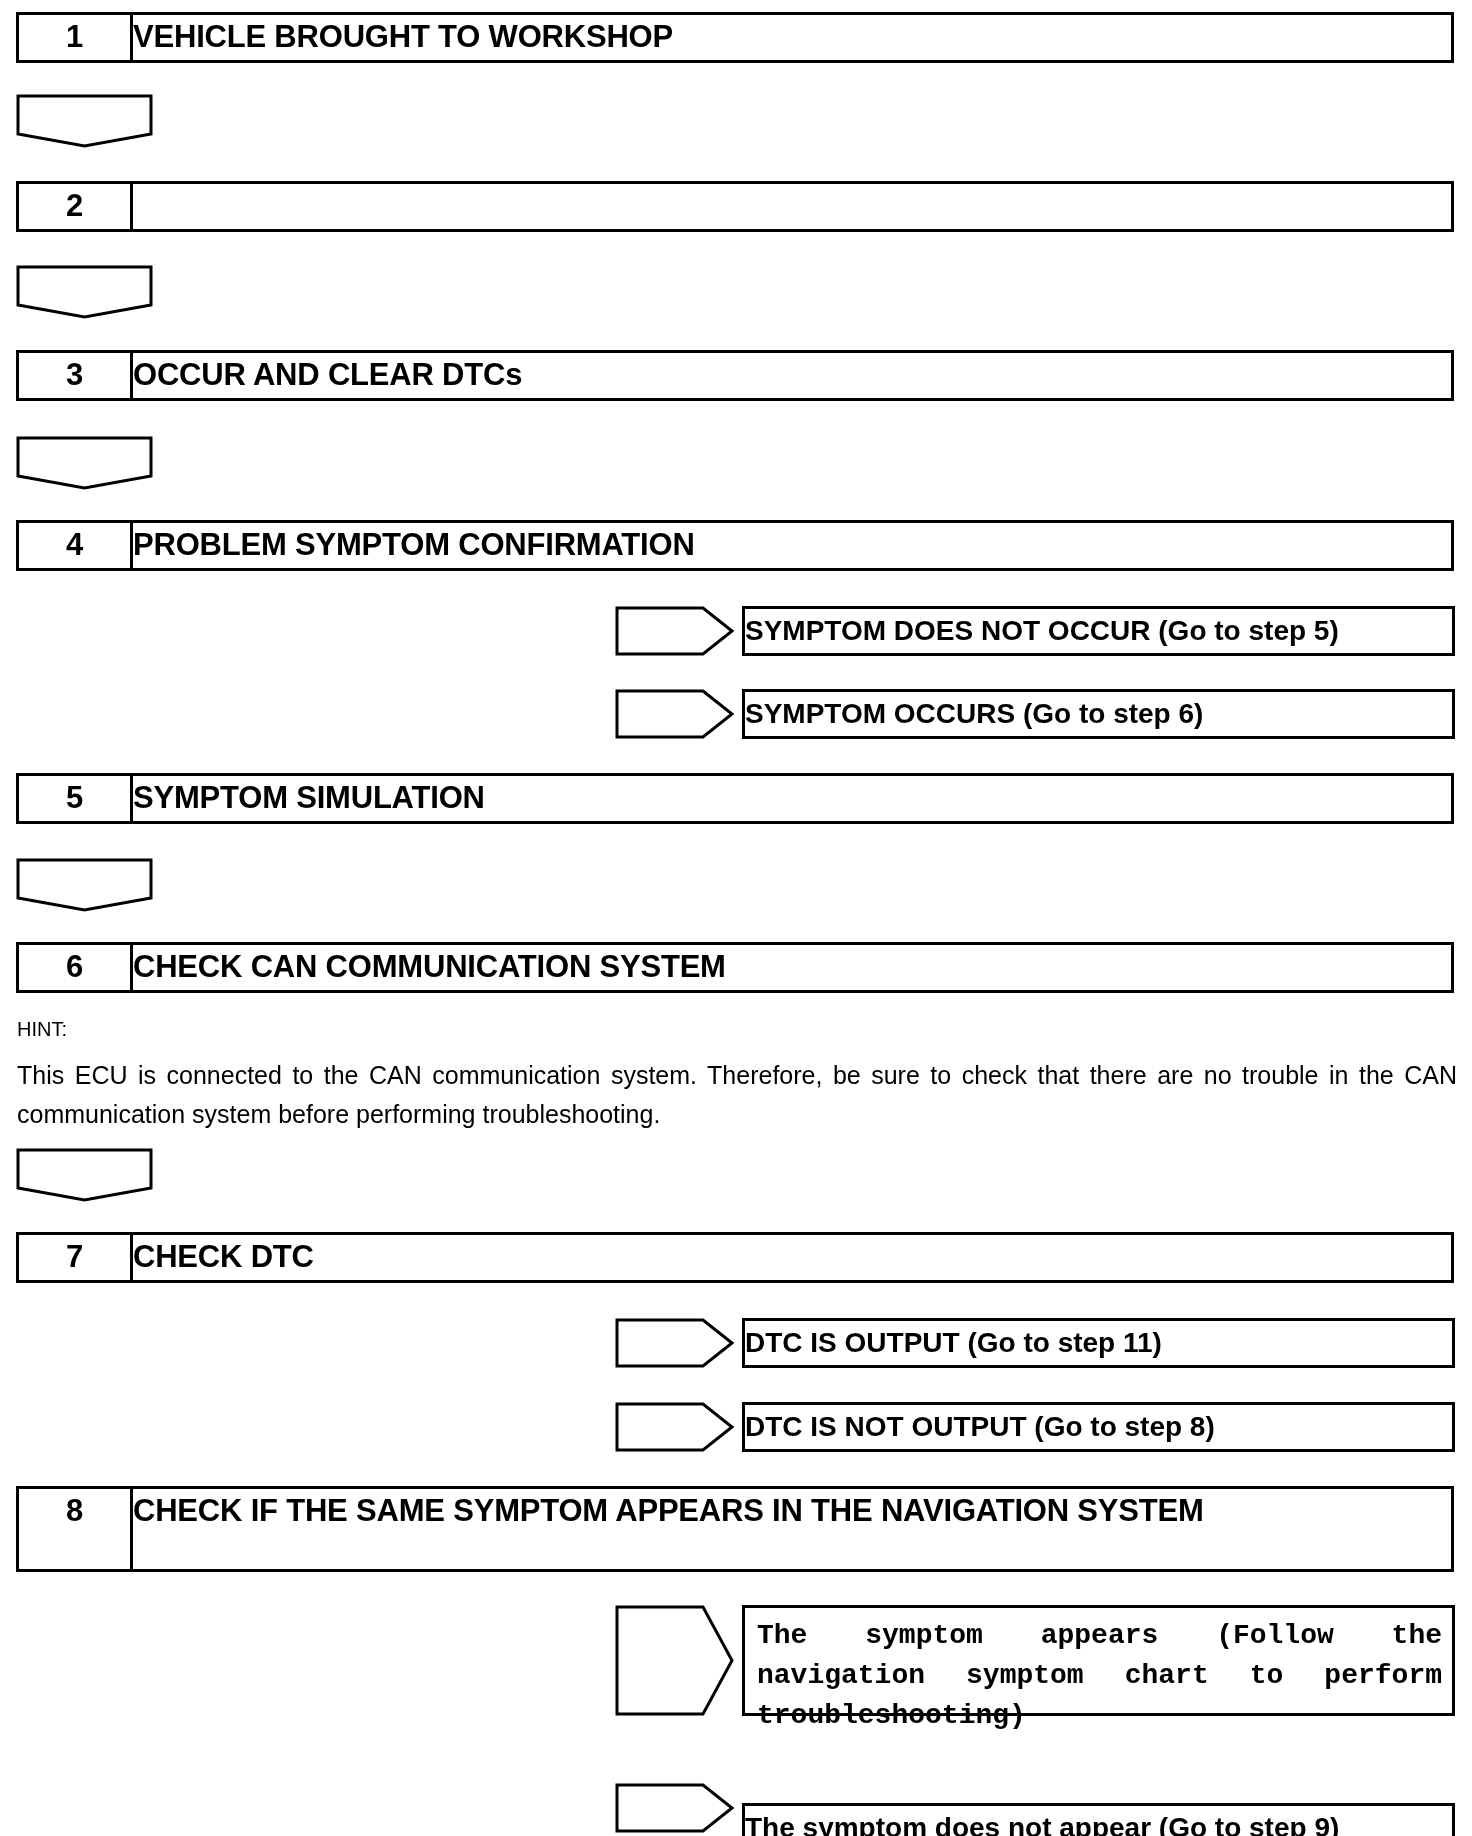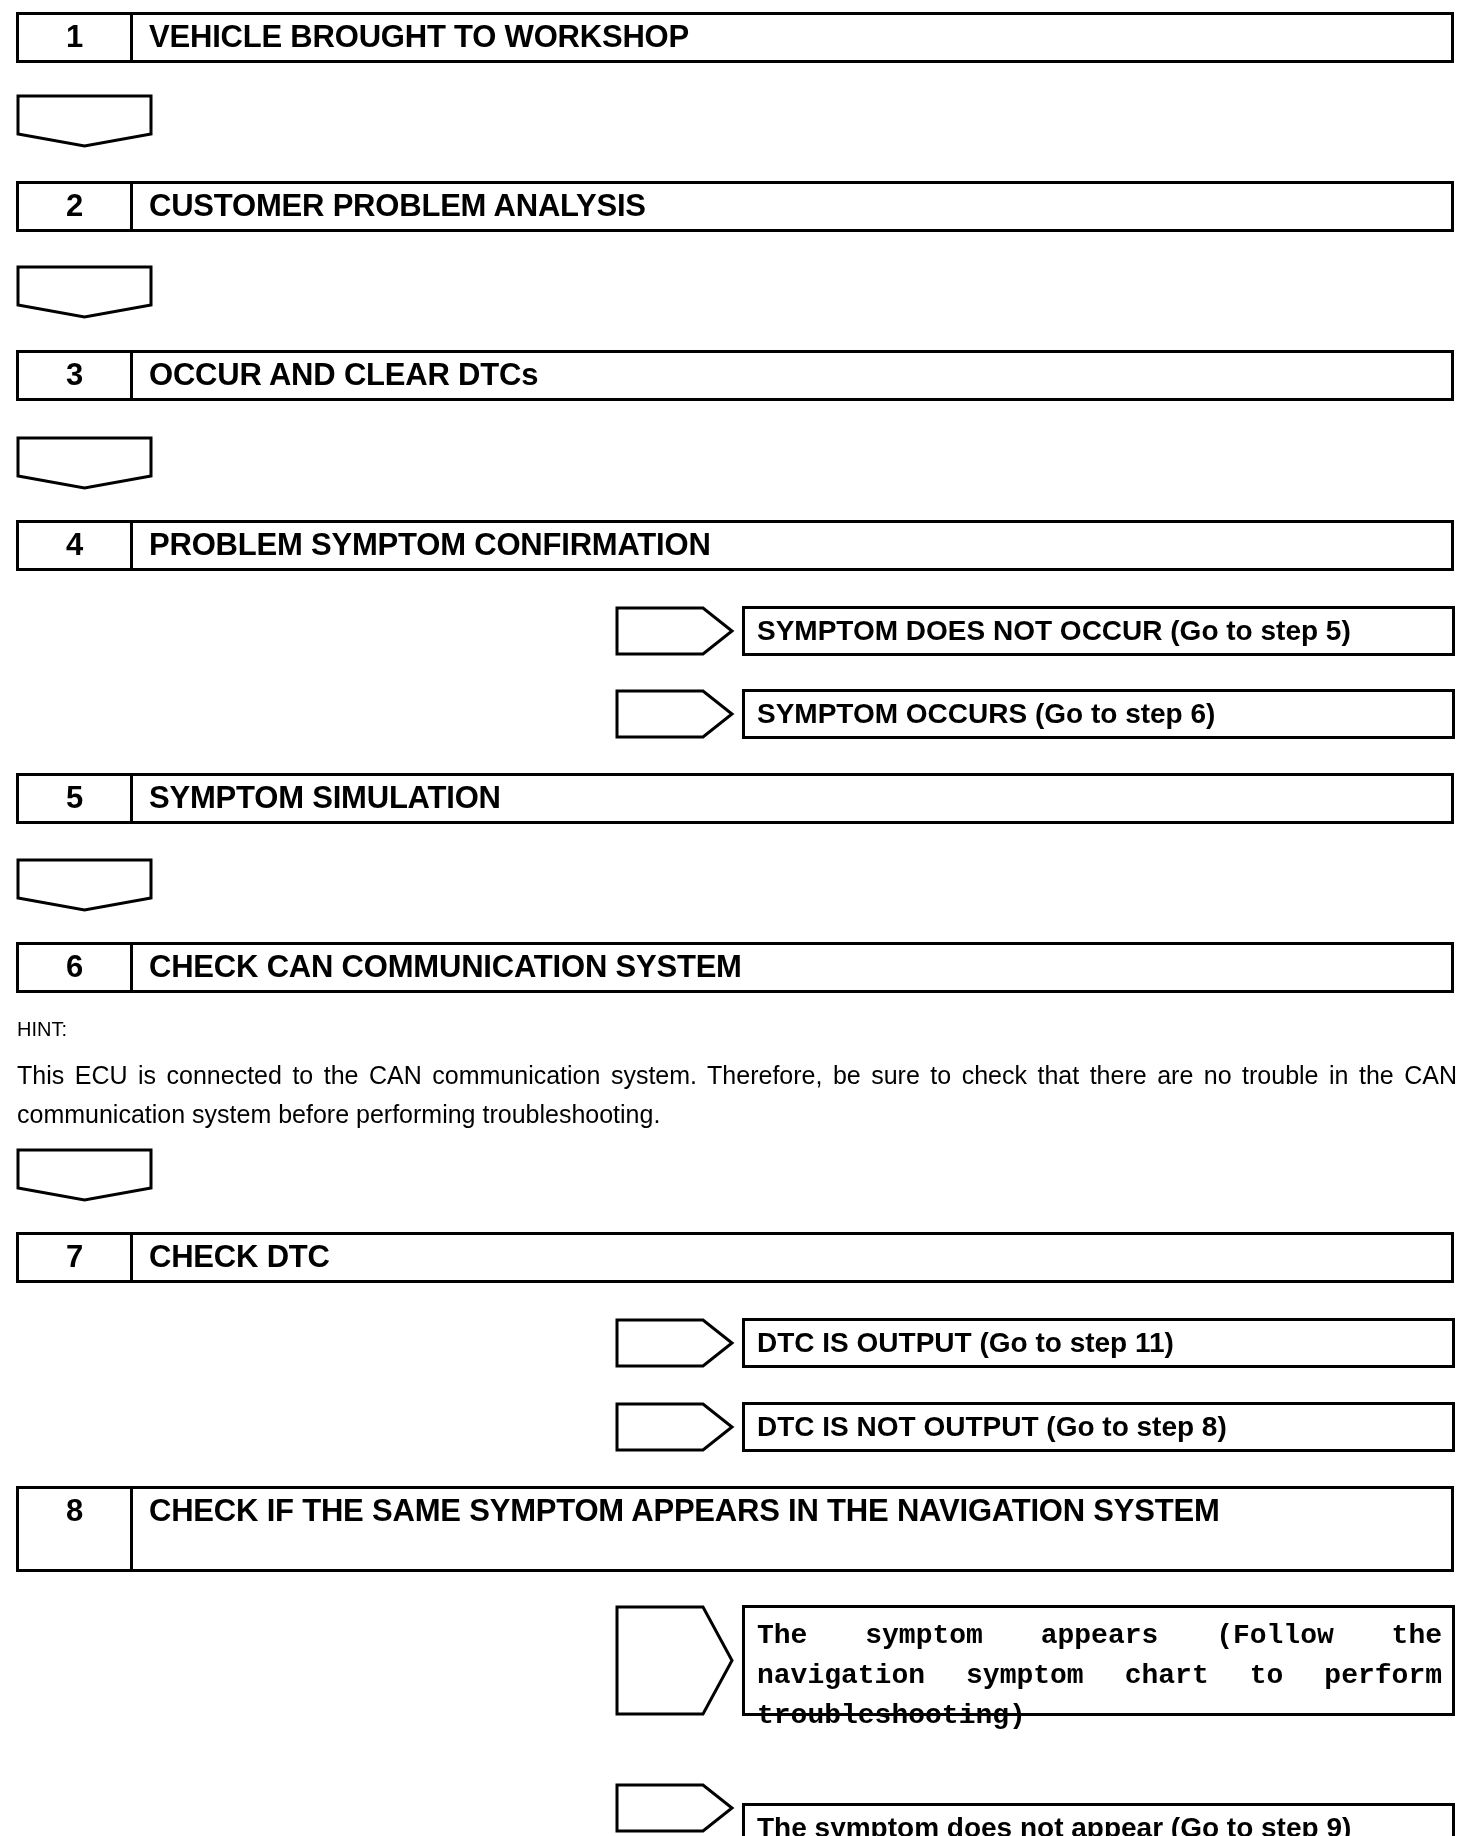--- a/index.html
+++ b/index.html
@@ -1,25 +1,25 @@
 <!DOCTYPE html>
 <html><head>
 <meta charset="utf-8">
 <style>
   html, body { margin:0; padding:0; background:#ffffff; }
   body { width:1472px; height:1836px; position:relative; overflow:hidden;
          font-family:"Liberation Sans", sans-serif; color:#000; }
   .step { position:absolute; left:16px; width:1438px; border:3px solid #000; box-sizing:border-box; display:flex; background:#fff; }
   .step .num { width:114px; border-right:3px solid #000; box-sizing:border-box; text-align:center;
                font-weight:bold; font-size:31px; line-height:44px; }
-  .step .title { padding-left:16px; font-weight:bold; font-size:31px; line-height:44px; white-space:nowrap; letter-spacing:-0.2px; }
+  .step .title { padding-left:0; font-weight:bold; font-size:31px; line-height:44px; white-space:nowrap; letter-spacing:-0.2px; }
   .down { position:absolute; left:16px; width:137px; height:54px; }
   .branch-arrow { position:absolute; left:615px; width:120px; }
   .branch-box { position:absolute; left:742px; width:713px; border:3px solid #000; box-sizing:border-box; background:#fff;
-                font-weight:bold; font-size:28px; padding-left:12px; line-height:44px; white-space:nowrap; }
+                font-weight:bold; font-size:28px; line-height:44px; white-space:nowrap; }
   .branch-box.multi { white-space:normal; line-height:40px; padding:8px 10px 14px 12px; text-align:justify;font-family:Liberation Mono, monospace; }
   .hint-label { position:absolute; left:17px; top:1018px; font-size:20px; }
   .hint-text { position:absolute; left:17px; top:1056px; width:1440px; font-size:25px; line-height:39px; text-align:justify; text-align-last:left; }
 </style>
 </head>
 <body>
 
 <svg width="0" height="0" style="position:absolute">
   <defs>
     <symbol id="down-sym" viewBox="0 0 137 54">
@@ -31,21 +31,20 @@
 <div class="step" style="top:12px;height:51px;">
   <div class="num">1</div>
   <div class="title">VEHICLE BROUGHT TO WORKSHOP</div>
 </div>
 <svg class="down" style="top:94px">
     <use href="#down-sym"></use>
   </svg>
 
 <div class="step" style="top:181px;height:51px;">
   <div class="num">2</div>
-  <div class="title">CUSTOMER PROBLEM ANALYSIS</div>
 </div>
 <svg class="down" style="top:265px">
     <use href="#down-sym"></use>
   </svg>
 
 <div class="step" style="top:350px;height:51px;">
   <div class="num">3</div>
   <div class="title">OCCUR AND CLEAR DTCs</div>
 </div>
 <svg class="down" style="top:436px">

